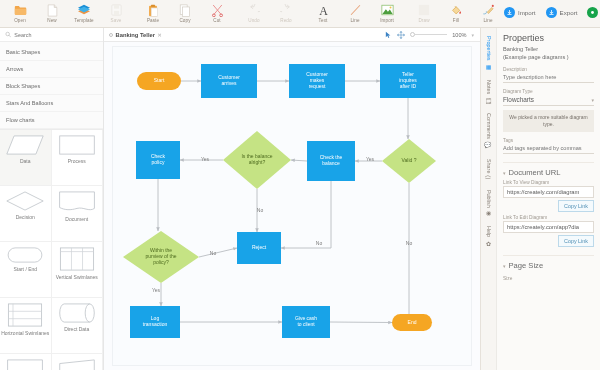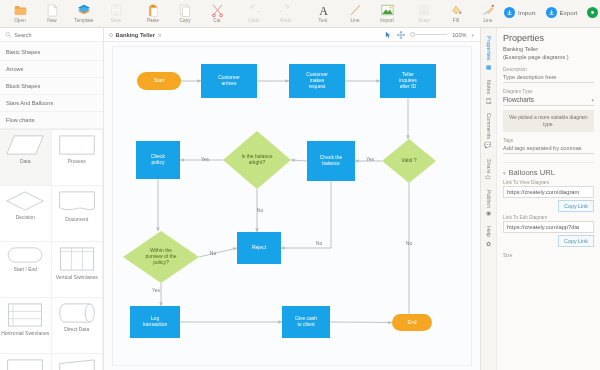--- a/index.html
+++ b/index.html
@@ -593,32 +593,36 @@
         <span style="font-size:5px;color:#b0a9a1">▾</span>
       </div>
 
       <div class="p-note">We picked a more suitable diagram type.</div>
 
       <div class="p-lab">Tags</div>
       <input class="p-input" placeholder="Add tags separated by commas" style="">
 
       <div class="p-sec">
         <span class="caret">▾</span>
-        <span>Balloons URL</span>
+        <span>Document URL</span>
       </div>
 
       <div class="p-urlwrap">
         <div class="p-lab" style="margin-top:3px">Link To View Diagram</div>
         <input class="p-url" value="https://creately.com/diagram" style="">
         <button class="p-copy">Copy Link</button>
       </div>
 
       <div class="p-urlwrap">
         <div class="p-lab" style="margin-top:3px">Link To Edit Diagram</div>
         <input class="p-url" value="https://creately.com/app?dia" style="">
         <button class="p-copy">Copy Link</button>
       </div>
 
+      <div class="p-sec">
+        <span class="caret">▾</span>
+        <span>Page Size</span>
+      </div>
       <div class="p-lab">Size</div>
     </div>
 
   </div>
 </div>
 
 </body></html>

